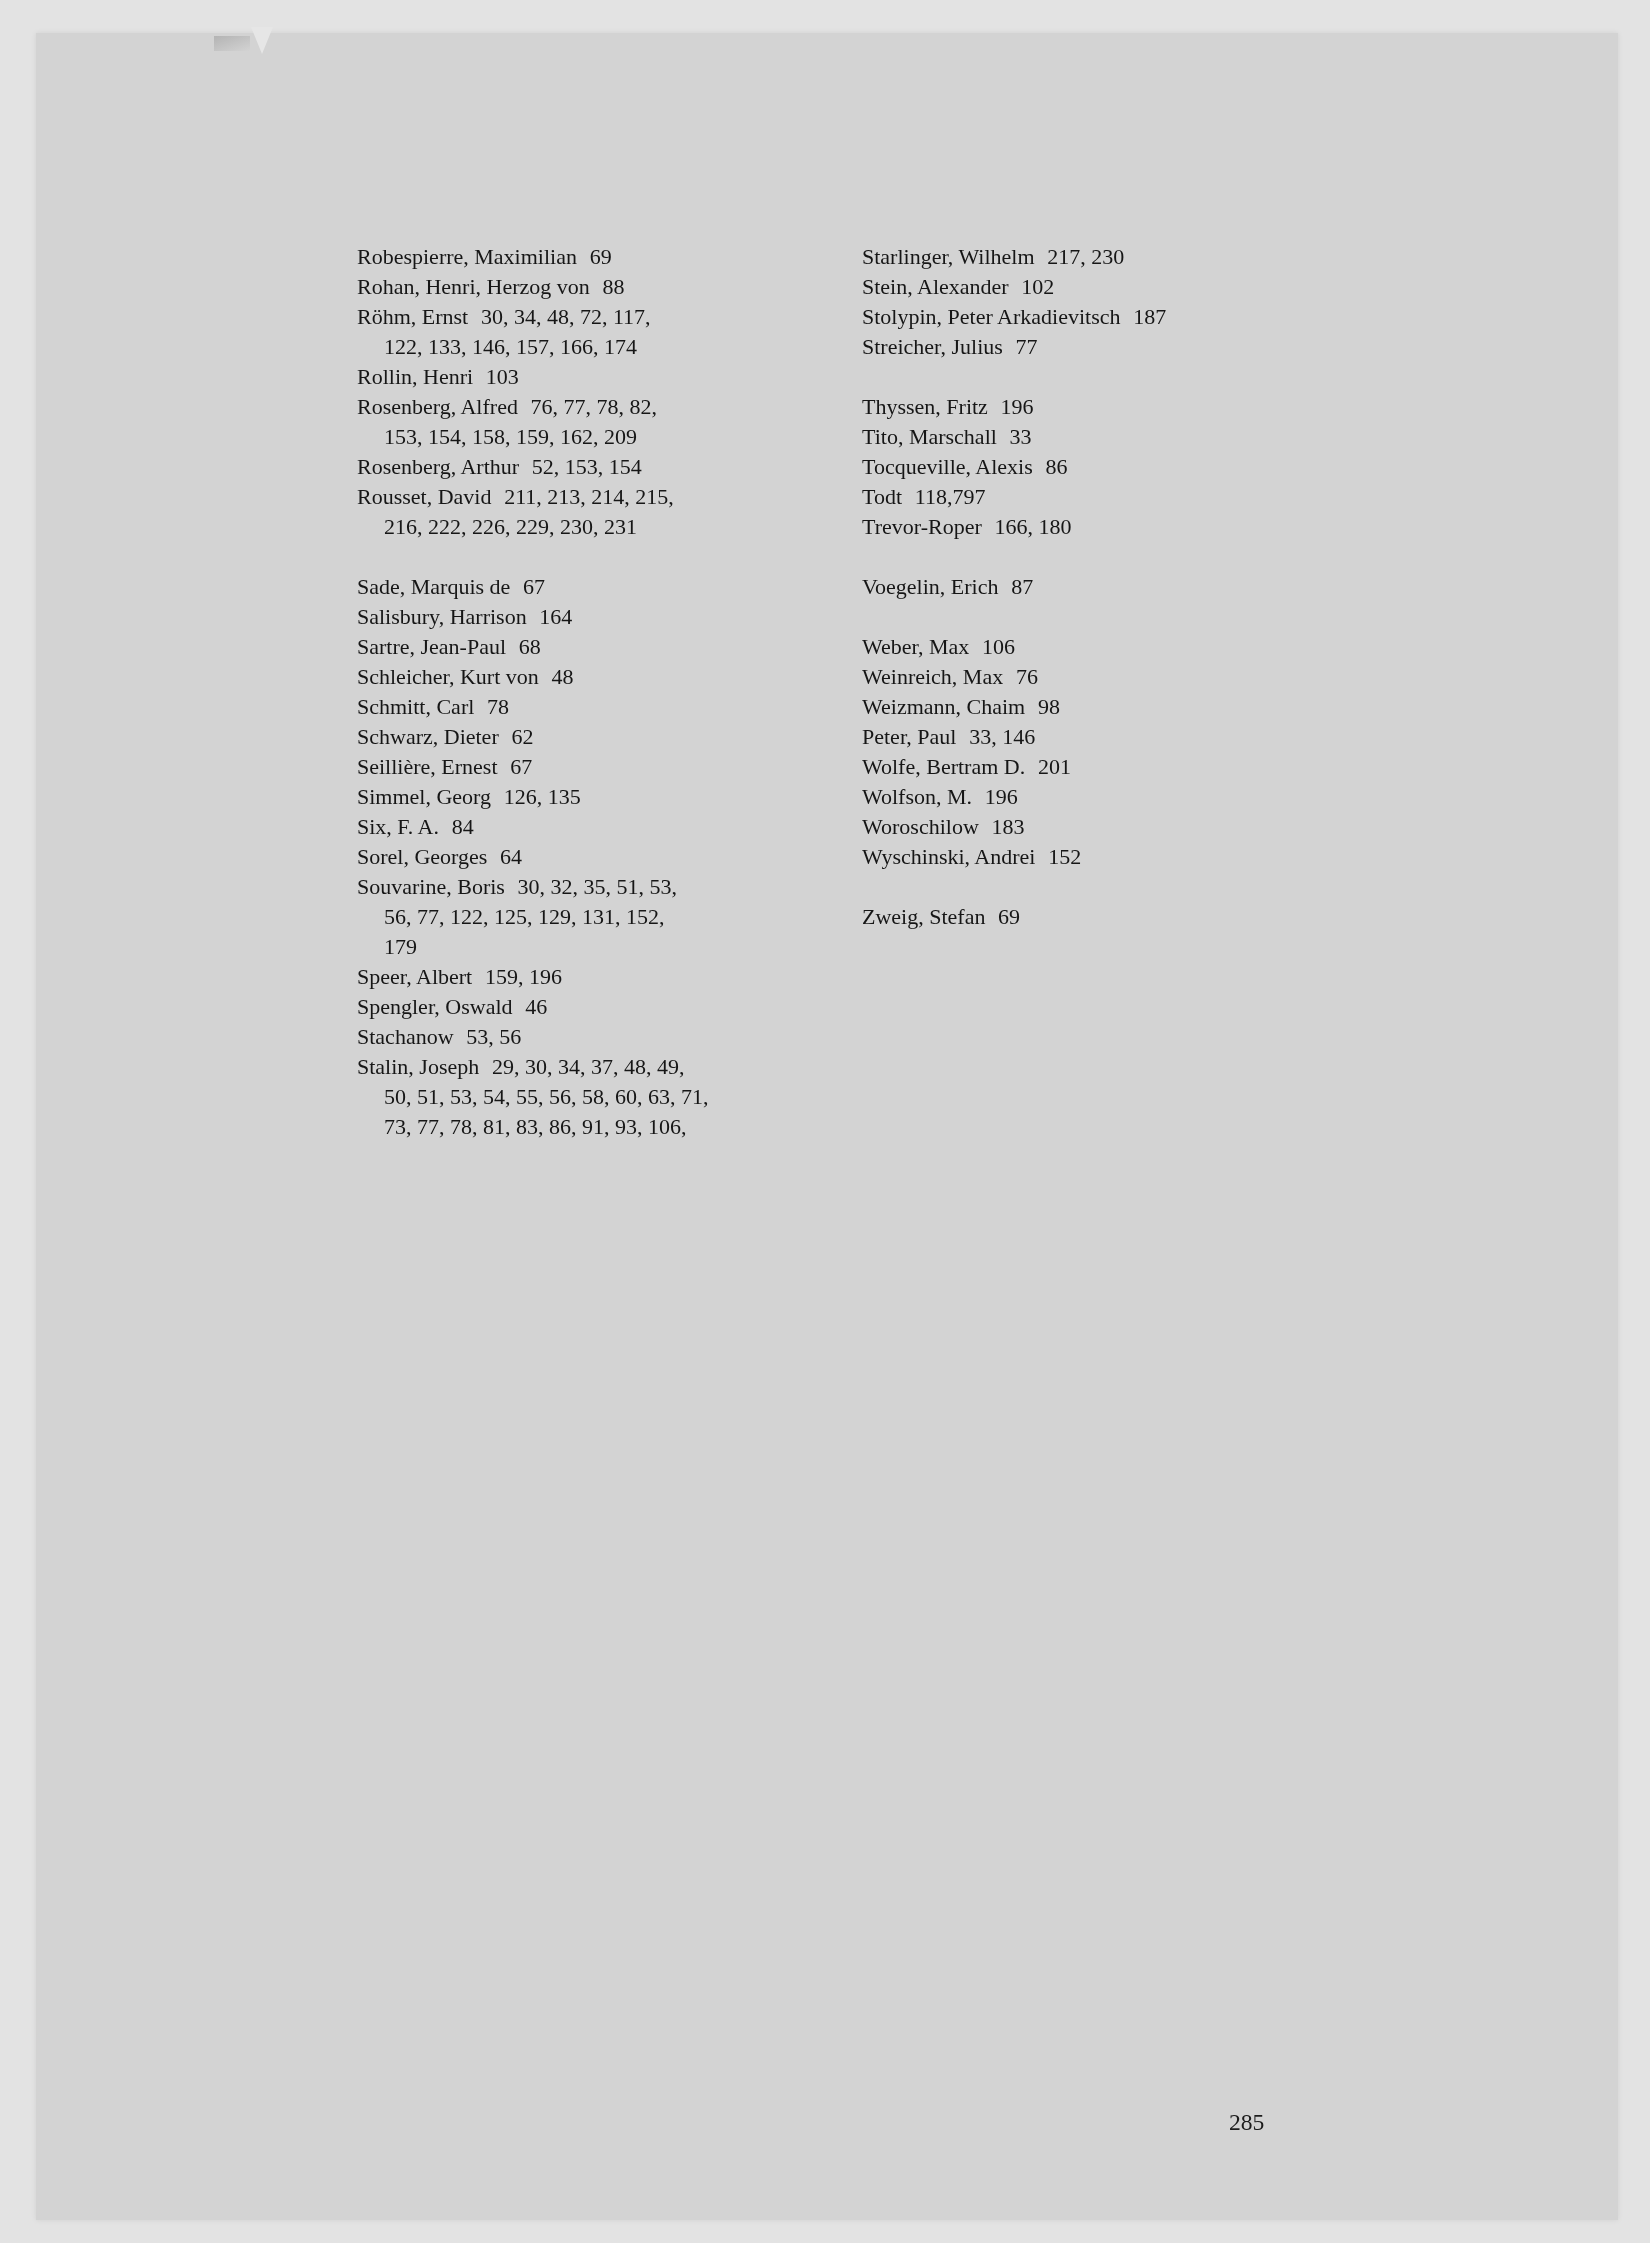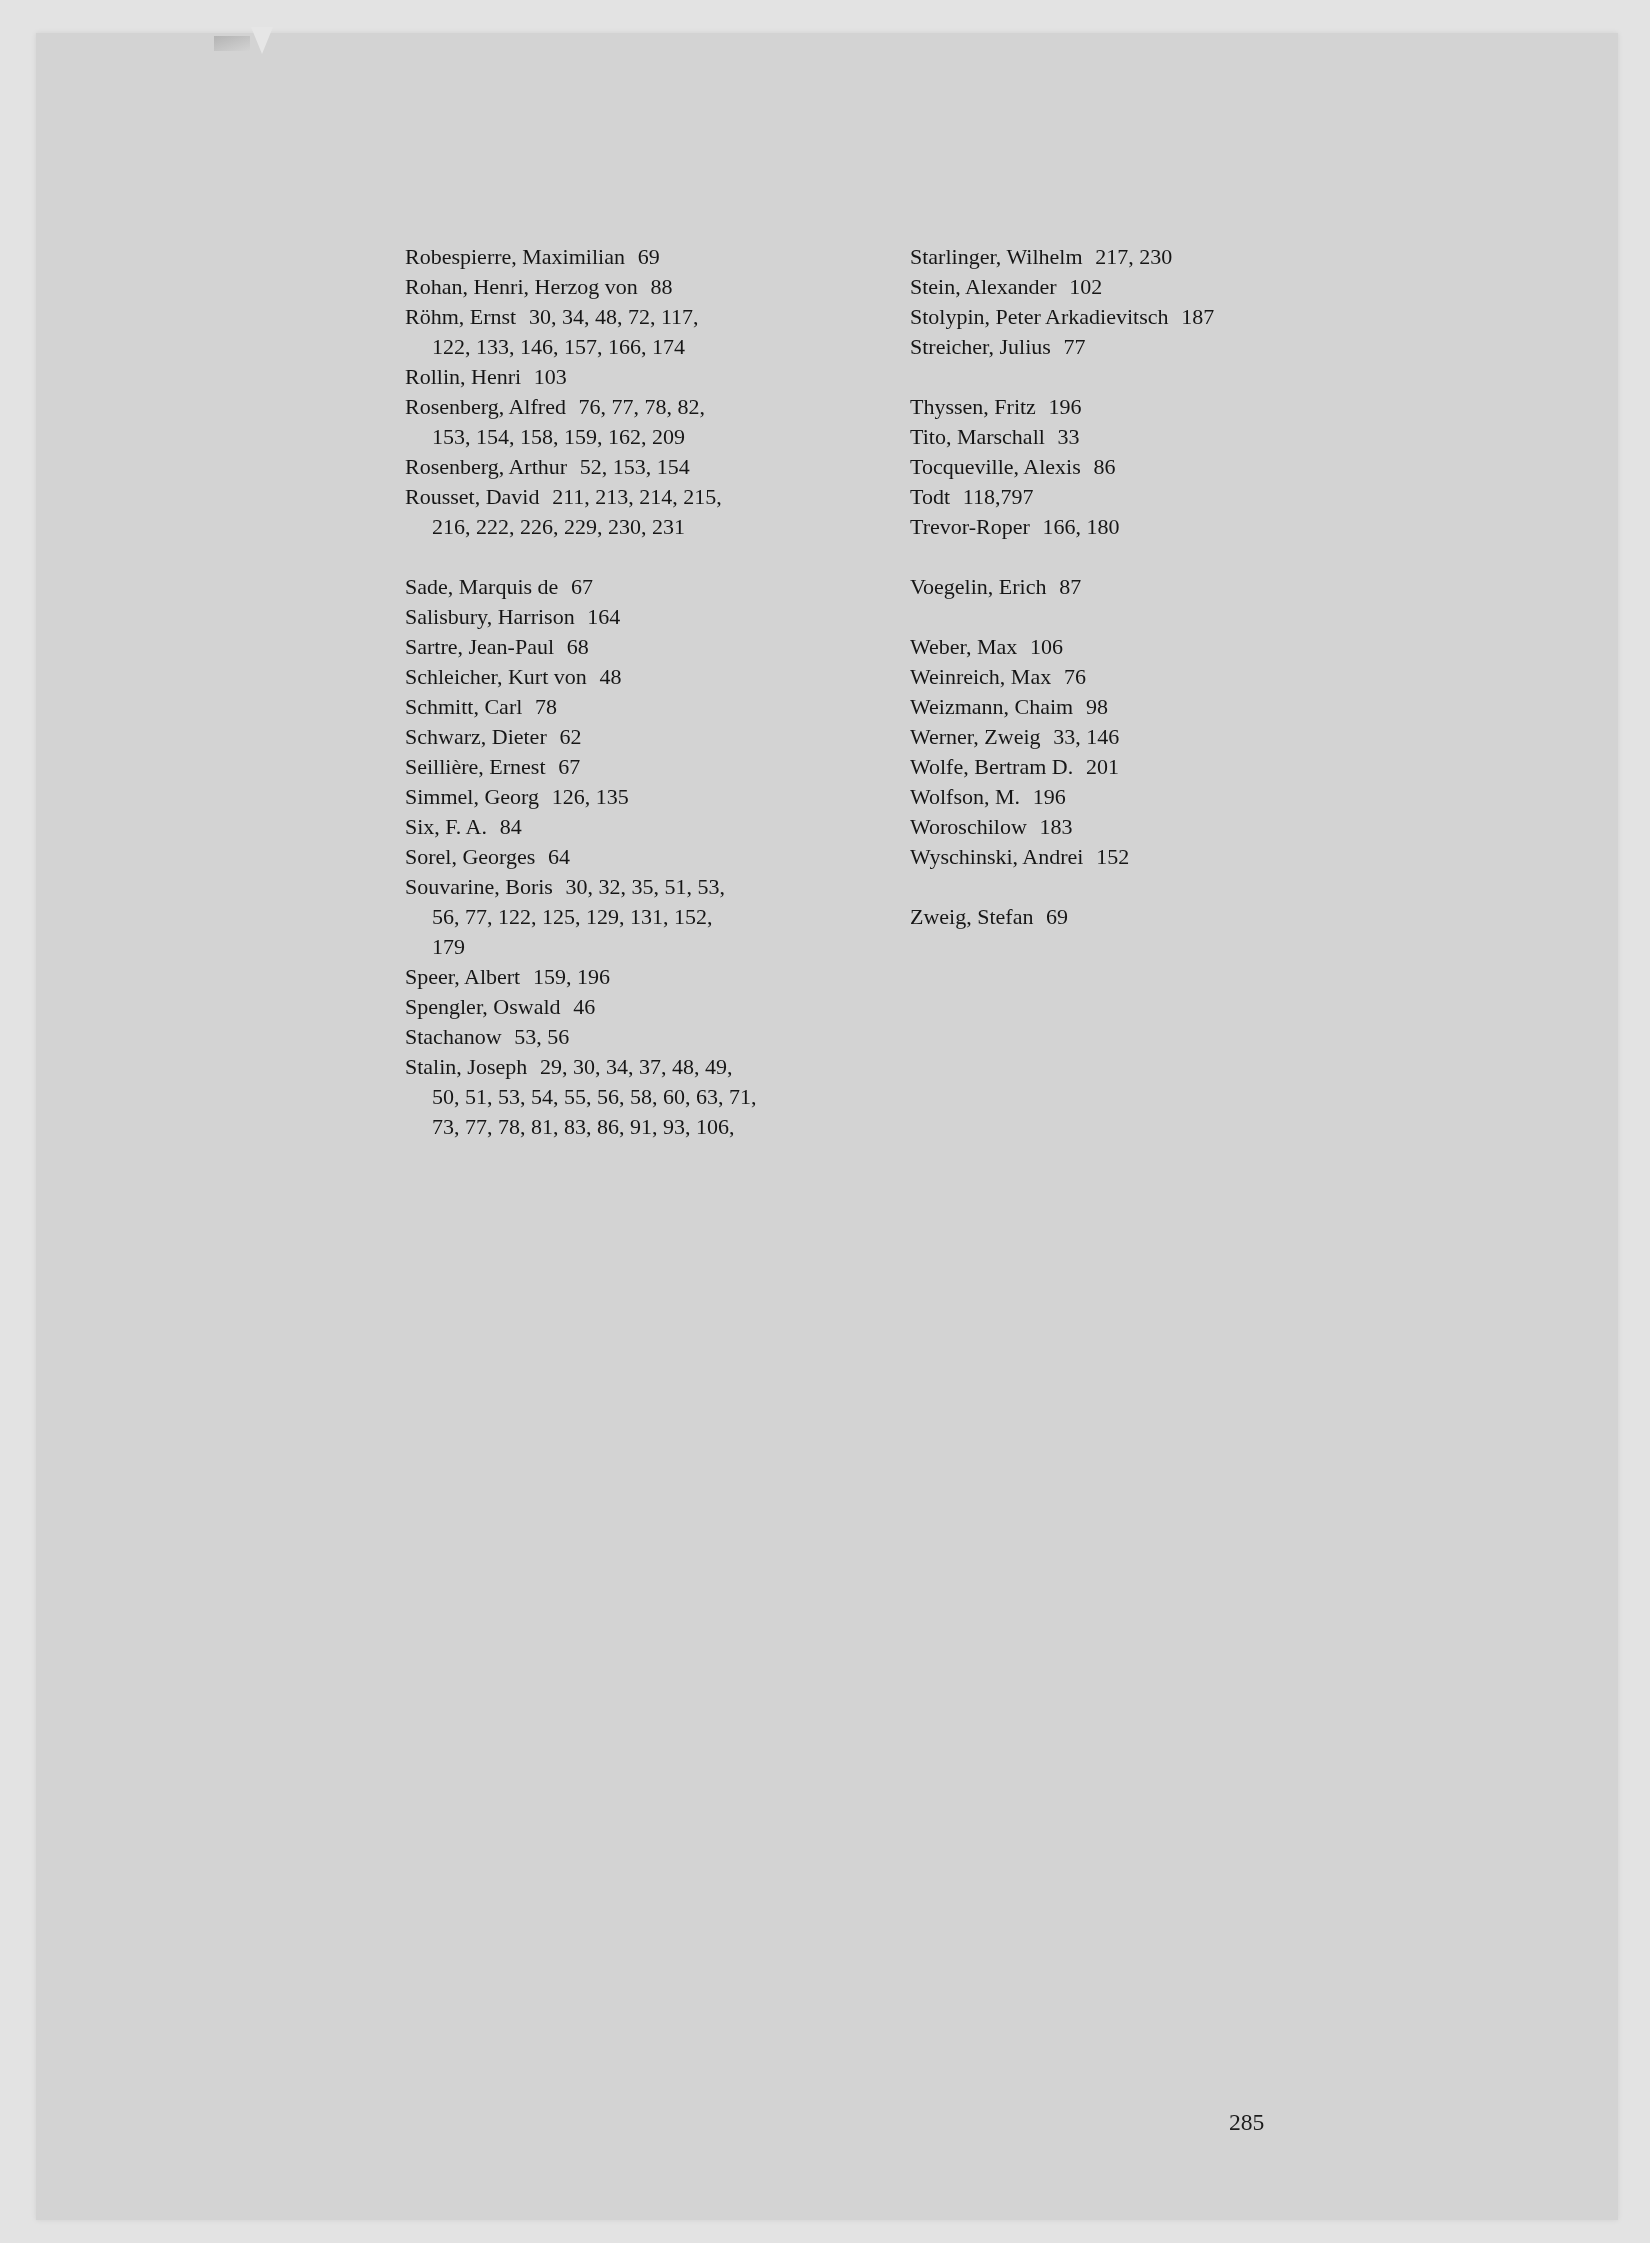--- a/index.html
+++ b/index.html
@@ -19,21 +19,20 @@
     border-top:27px solid #e6e6e6;
   }
   .fold {
     position:absolute; left:214px; top:36px; width:36px; height:14.5px;
     background:linear-gradient(160deg, rgba(120,120,120,0.35), rgba(200,200,200,0));
   }
   .col {
     position:absolute; top:242px;
     color:#161616; font-size:22px; line-height:30px;
     filter: blur(0.7px);
-    margin-left: 48px;
   }
   .col.left { left:357px; width:473px; }
   .col.right { left:862px; width:473px; }
   .entry { margin:0; }
   .cont { padding-left:27px; }
   .gap { height:30px; }
   .pages { margin-left:12.7px; }
   .page-num {
     position:absolute; left:1229px; top:2109px;
     font-size:23.6px; color:#1c1c1c; filter: blur(0.7px);
@@ -159,21 +158,21 @@
     <div class="entry-group">
       <div class="entry"><span>Weber, Max</span><span class="pages">106</span></div>
     </div>
     <div class="entry-group">
       <div class="entry"><span>Weinreich, Max</span><span class="pages">76</span></div>
     </div>
     <div class="entry-group">
       <div class="entry"><span>Weizmann, Chaim</span><span class="pages">98</span></div>
     </div>
     <div class="entry-group">
-      <div class="entry"><span>Werner, Zweig</span><span class="pages">33, 146</span></div>
+      <div class="entry"><span>Peter, Paul</span><span class="pages">33, 146</span></div>
     </div>
     <div class="entry-group">
       <div class="entry"><span>Wolfe, Bertram D.</span><span class="pages">201</span></div>
     </div>
     <div class="entry-group">
       <div class="entry"><span>Wolfson, M.</span><span class="pages">196</span></div>
     </div>
     <div class="entry-group">
       <div class="entry"><span>Woroschilow</span><span class="pages">183</span></div>
     </div>

